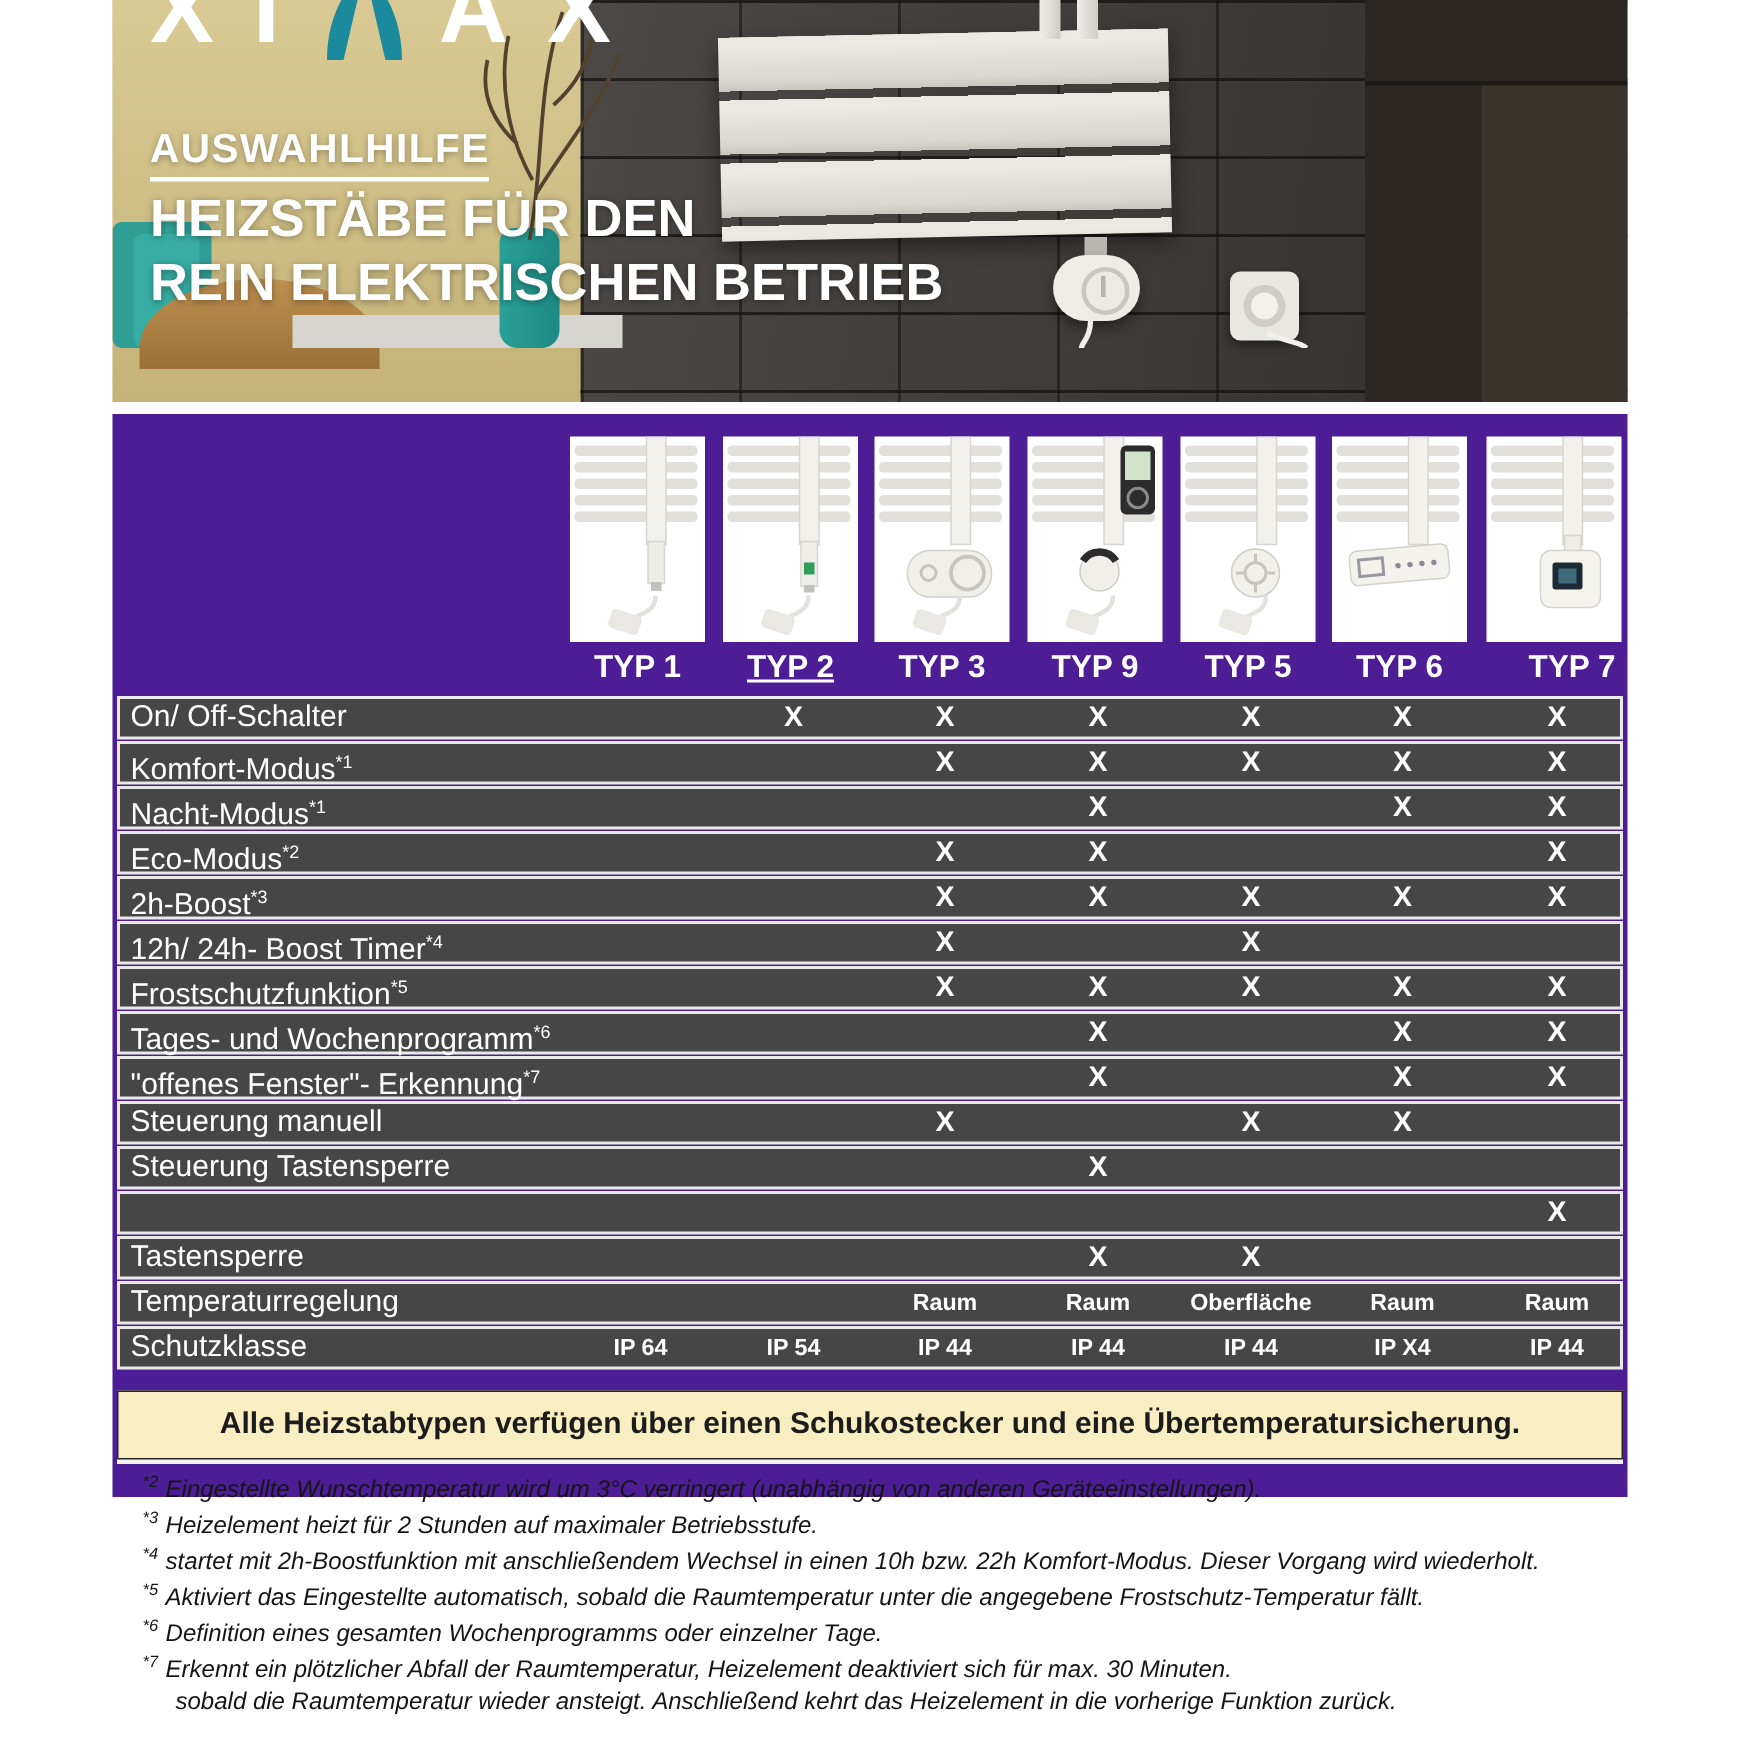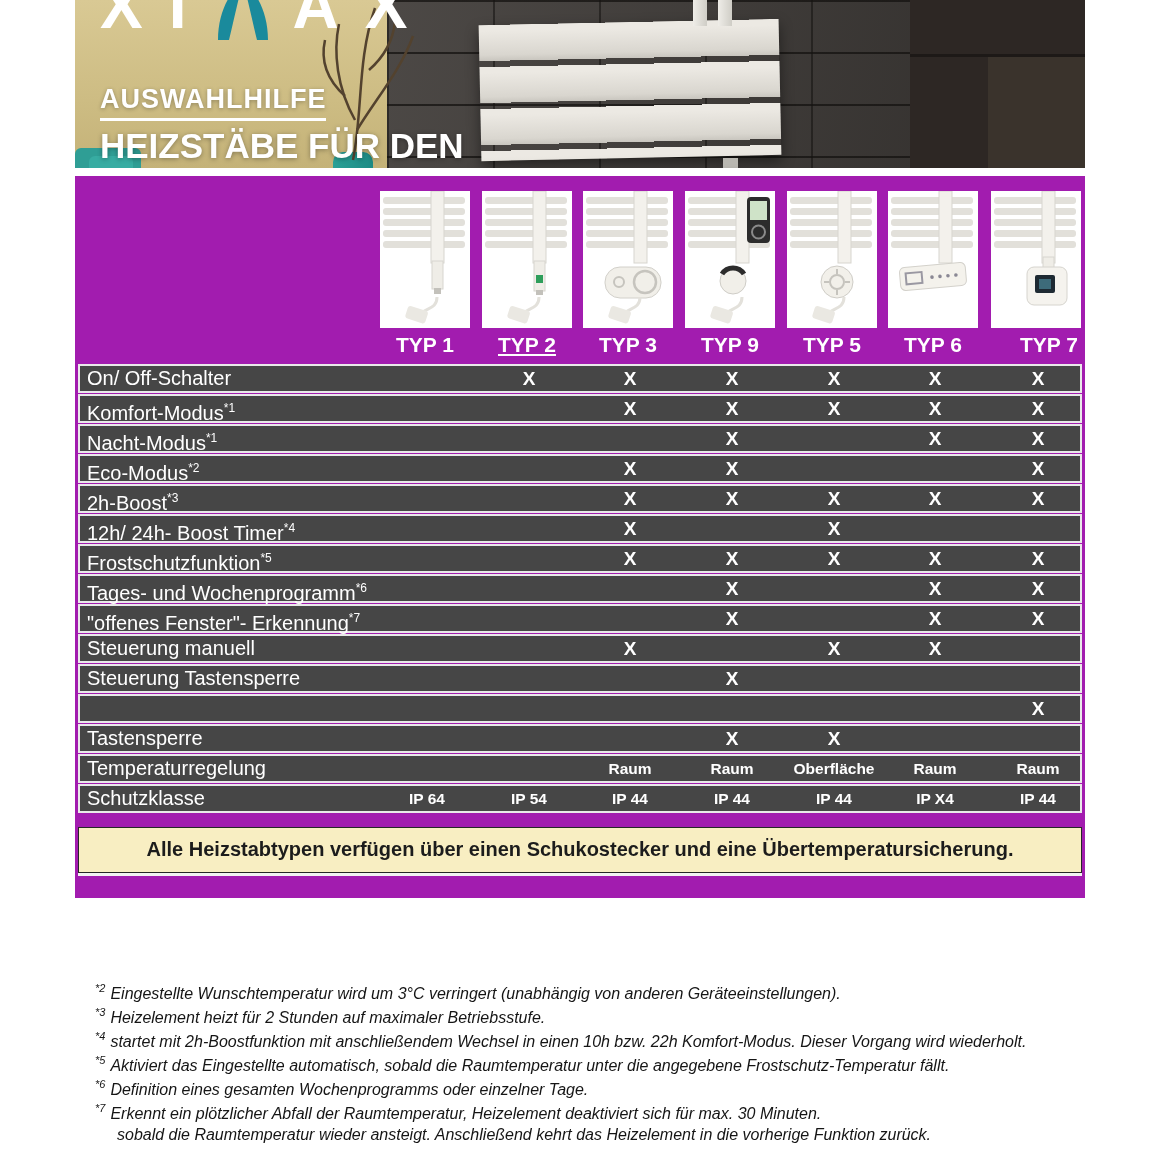--- a/index.html
+++ b/index.html
@@ -3,21 +3,21 @@
 <meta charset="utf-8">
 <style>
   html,body{margin:0;padding:0;}
   body{
     width:1160px;height:1160px;position:relative;overflow:hidden;
     background:#ffffff;font-family:"Liberation Sans", sans-serif;
   }
   .page{position:absolute;left:75px;top:0;width:1010px;}
 
   
-  .hero{position:relative;height:168px;overflow:hidden;background:#cdbd85;}
+  .hero{position:relative;height:268px;overflow:hidden;background:#cdbd85;}
   .hero-wall-left{position:absolute;left:0;top:0;width:330px;height:100%;
     background:linear-gradient(180deg,#d9c994 0%,#cdbc83 60%,#c4b278 100%);}
   .hero-tiles{position:absolute;left:312px;top:0;right:0;bottom:0;
     background-color:#413d3a;
     background-image:
       repeating-linear-gradient(to bottom, rgba(20,18,16,.75) 0 2px, transparent 2px 52px),
       repeating-linear-gradient(to right, rgba(20,18,16,.55) 0 2px, transparent 2px 106px),
       linear-gradient(100deg, rgba(255,255,255,.06), rgba(0,0,0,.25));}
   .hero-cabinet{position:absolute;left:835px;top:0;width:175px;height:100%;background:#2d2724;}
   .hero-cabinet .seam-h{position:absolute;left:0;top:54px;width:100%;height:3px;background:#1d1917;}
@@ -125,21 +125,21 @@
           <path class="logo-m-fill" d="M64,58 C64,30 52,9 39,0 C45,22 49,42 53,58 Z" fill="#1a8a9c"></path>
         </svg>
         <span>AX</span>
       </div>
       <div class="hero-eyebrow">AUSWAHLHILFE</div>
       <div class="hero-h1 l1">HEIZSTÄBE FÜR DEN</div>
       <div class="hero-h1 l2">REIN ELEKTRISCHEN BETRIEB</div>
     </div>
   </div>
 
-  <div class="panel" style="background: #a21caf;">
+  <div class="panel" style="background: #4c1d95;">
     <div id="product-strip">
         <div class="product-cell" style="left: 305px;"><span><svg width="90" height="137" viewBox="0 0 90 137">
               <rect x="3" y="6" width="82" height="7" rx="3" fill="#e2e0da"></rect>
               <rect x="3" y="17" width="82" height="7" rx="3" fill="#e2e0da"></rect>
               <rect x="3" y="28" width="82" height="7" rx="3" fill="#e2e0da"></rect>
               <rect x="3" y="39" width="82" height="7" rx="3" fill="#e2e0da"></rect>
               <rect x="3" y="50" width="82" height="7" rx="3" fill="#e2e0da"></rect>
               <rect x="51" y="0" width="13" height="72" fill="#f3f1ec" stroke="#d7d5cf"></rect>
               <rect x="52" y="70" width="11" height="28" fill="#efede7" stroke="#d7d5cf"></rect>
                <rect x="54" y="97" width="7" height="6" fill="#c3c1bb"></rect>
@@ -229,21 +229,21 @@
                <rect x="48" y="88" width="12" height="10" fill="#3d6b7a"></rect>
             </svg></span></div>
       </div>
     <div id="type-header-row">
         <div class="type-label" style="left: 300px;">TYP 1</div>
         <div class="type-label" style="left: 402px; text-decoration: underline;">TYP 2</div>
         <div class="type-label" style="left: 503px;">TYP 3</div>
         <div class="type-label" style="left: 605px;">TYP 9</div>
         <div class="type-label" style="left: 707px;">TYP 5</div>
         <div class="type-label" style="left: 808px;">TYP 6</div>
-        <div class="type-label" style="left: 903px; text-align: right;">TYP 7</div>
+        <div class="type-label" style="left: 923px;">TYP 7</div>
       </div>
     <div class="rows" id="feature-rows">
         <div class="frow">
           <span class="lbl">On/ Off-Schalter</span>
           <span class="cell" style="left: 404px;">X</span>
           <span class="cell" style="left: 505px;">X</span>
           <span class="cell" style="left: 607px;">X</span>
           <span class="cell" style="left: 709px;">X</span>
           <span class="cell" style="left: 810px;">X</span>
           <span class="cell" style="left: 913px;">X</span>

